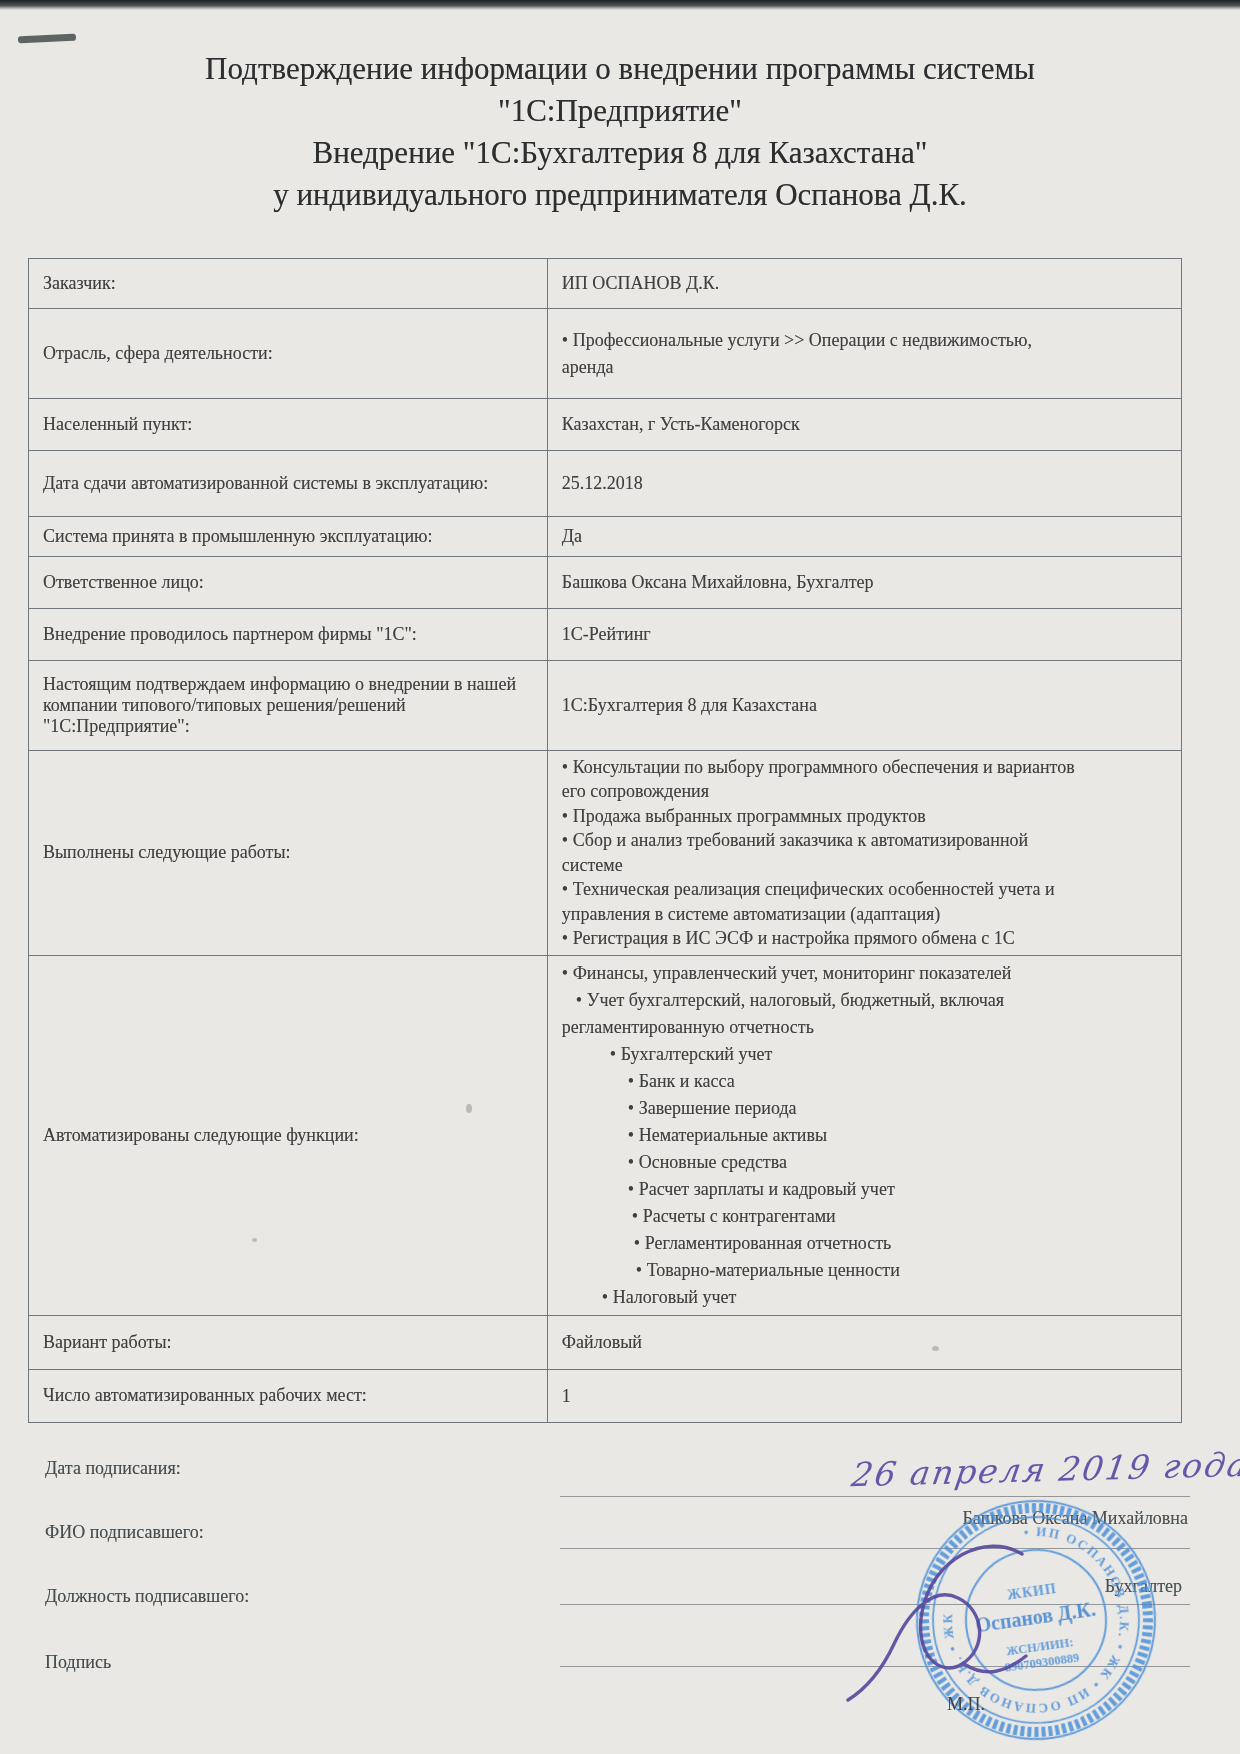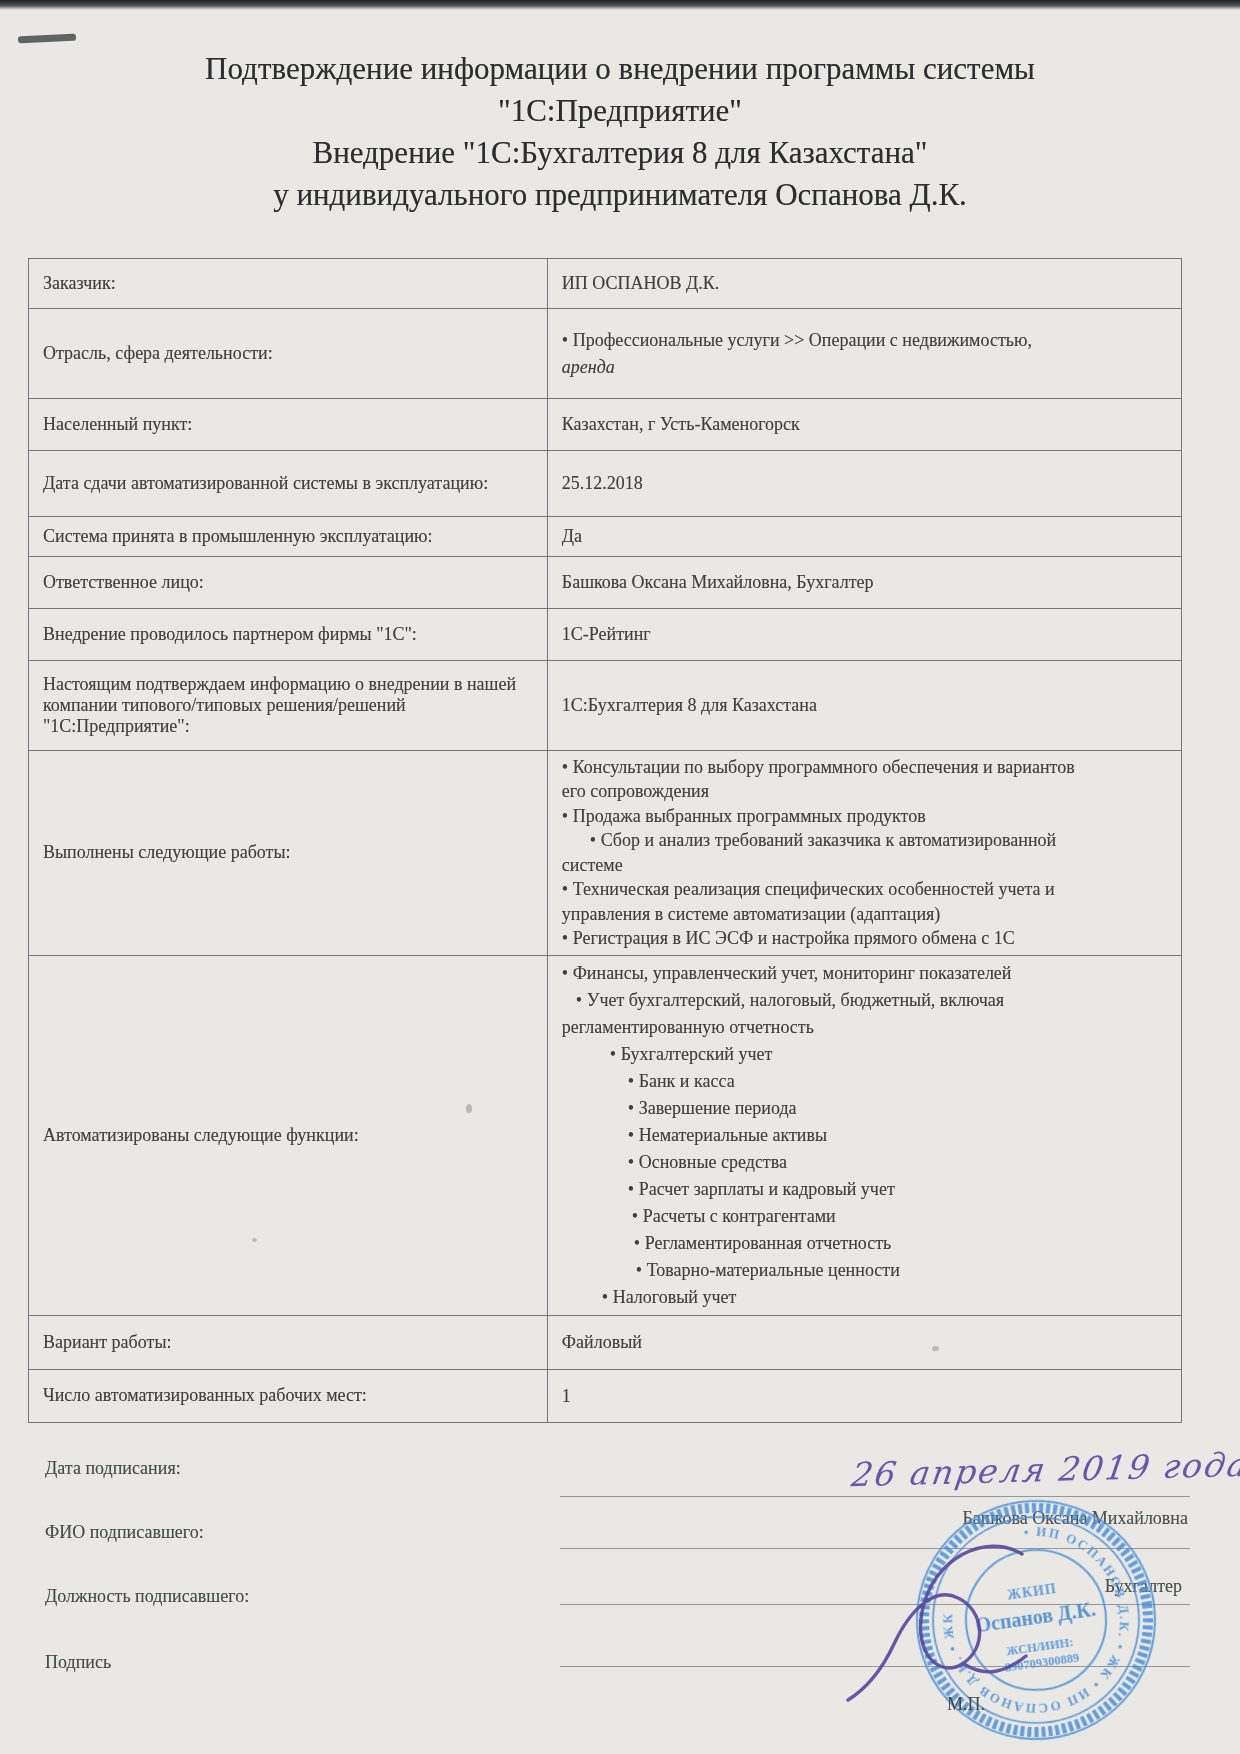--- a/index.html
+++ b/index.html
@@ -65,21 +65,21 @@
         <tr style="height: 50px;">
           <td class="c-label">Заказчик:</td>
           <td class="c-value">
             <div class="vline" style="text-indent: 0px;">ИП ОСПАНОВ Д.К.</div>
           </td>
         </tr>
         <tr style="height: 90px; margin-left: 32px;">
           <td class="c-label">Отрасль, сфера деятельности:</td>
           <td class="c-value">
             <div class="vline" style="text-indent: 0px;">• Профессиональные услуги &gt;&gt; Операции с недвижимостью,</div>
-            <div class="vline" style="text-indent: 0px; font-style: italic;">аренда</div>
+            <div class="vline" style="text-indent: 0px;">аренда</div>
           </td>
         </tr>
         <tr style="height: 52px;">
           <td class="c-label">Населенный пункт:</td>
           <td class="c-value">
             <div class="vline" style="text-indent: 0px;">Казахстан, г Усть-Каменогорск</div>
           </td>
         </tr>
         <tr style="height: 66px;">
           <td class="c-label">Дата сдачи автоматизированной системы в эксплуатацию:</td>
@@ -110,21 +110,21 @@
           <td class="c-value">
             <div class="vline" style="text-indent: 0px;">1С:Бухгалтерия 8 для Казахстана</div>
           </td>
         </tr>
         <tr style="height: 203px;">
           <td class="c-label">Выполнены следующие работы:</td>
           <td class="c-value">
             <div class="vline" style="line-height: 1.36; text-indent: 0px;">• Консультации по выбору программного обеспечения и вариантов</div>
             <div class="vline" style="line-height: 1.36; text-indent: 0px;">его сопровождения</div>
             <div class="vline" style="line-height: 1.36; text-indent: 0px;">• Продажа выбранных программных продуктов</div>
-            <div class="vline" style="line-height: 1.36; text-indent: 0px; margin-left: 28px;">• Сбор и анализ требований заказчика к автоматизированной</div>
+            <div class="vline" style="line-height: 1.36; text-indent: 0px;">• Сбор и анализ требований заказчика к автоматизированной</div>
             <div class="vline" style="line-height: 1.36; text-indent: 0px;">системе</div>
             <div class="vline" style="line-height: 1.36; text-indent: 0px;">• Техническая реализация специфических особенностей учета и</div>
             <div class="vline" style="line-height: 1.36; text-indent: 0px;">управления в системе автоматизации (адаптация)</div>
             <div class="vline" style="line-height: 1.36; text-indent: 0px;">• Регистрация в ИС ЭСФ и настройка прямого обмена с 1С</div>
           </td>
         </tr>
         <tr style="height: 353px;">
           <td class="c-label">Автоматизированы следующие функции:</td>
           <td class="c-value">
             <div class="vline" style="line-height: 1.5; text-indent: 0px;">• Финансы, управленческий учет, мониторинг показателей</div>

